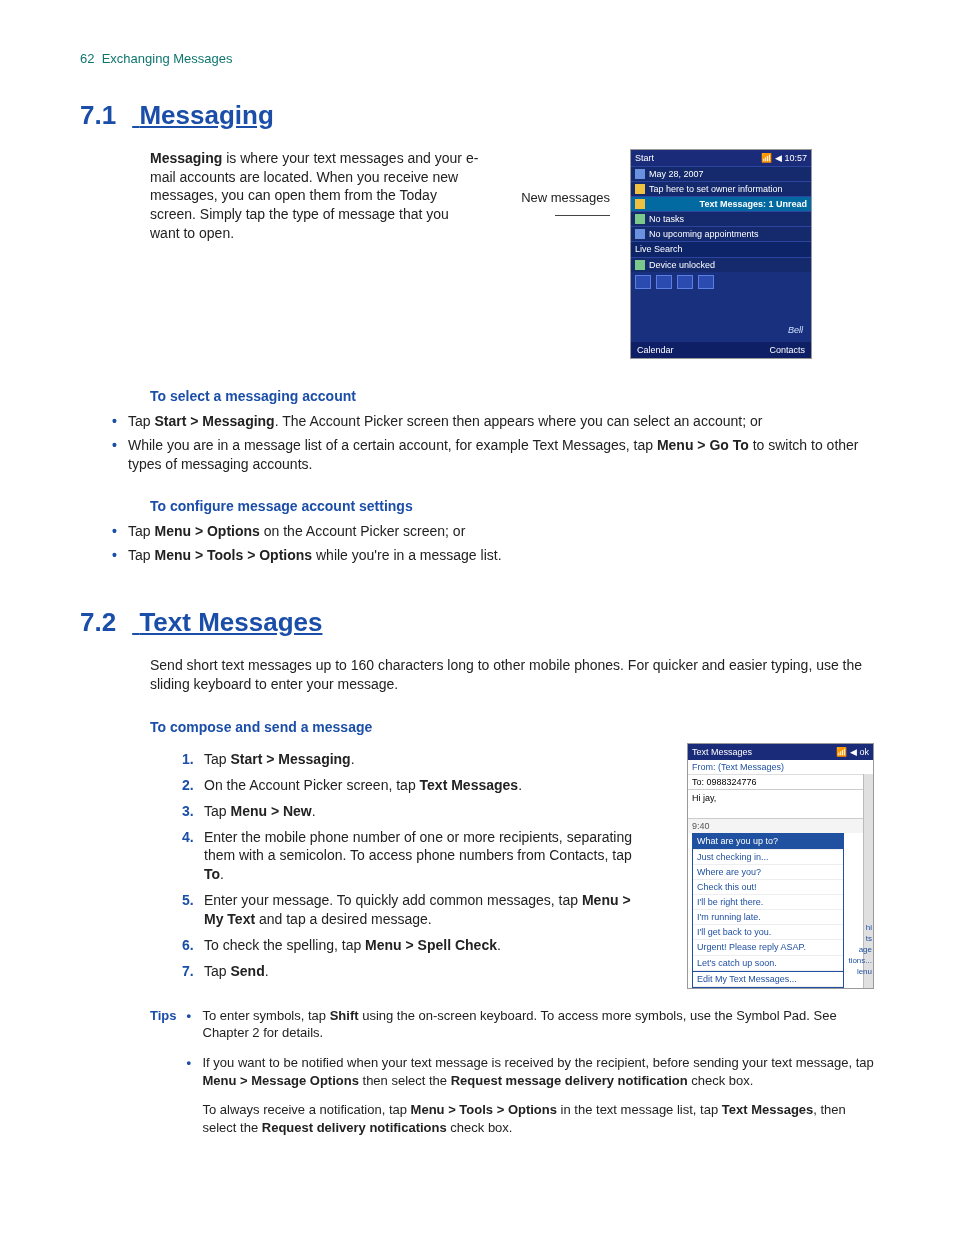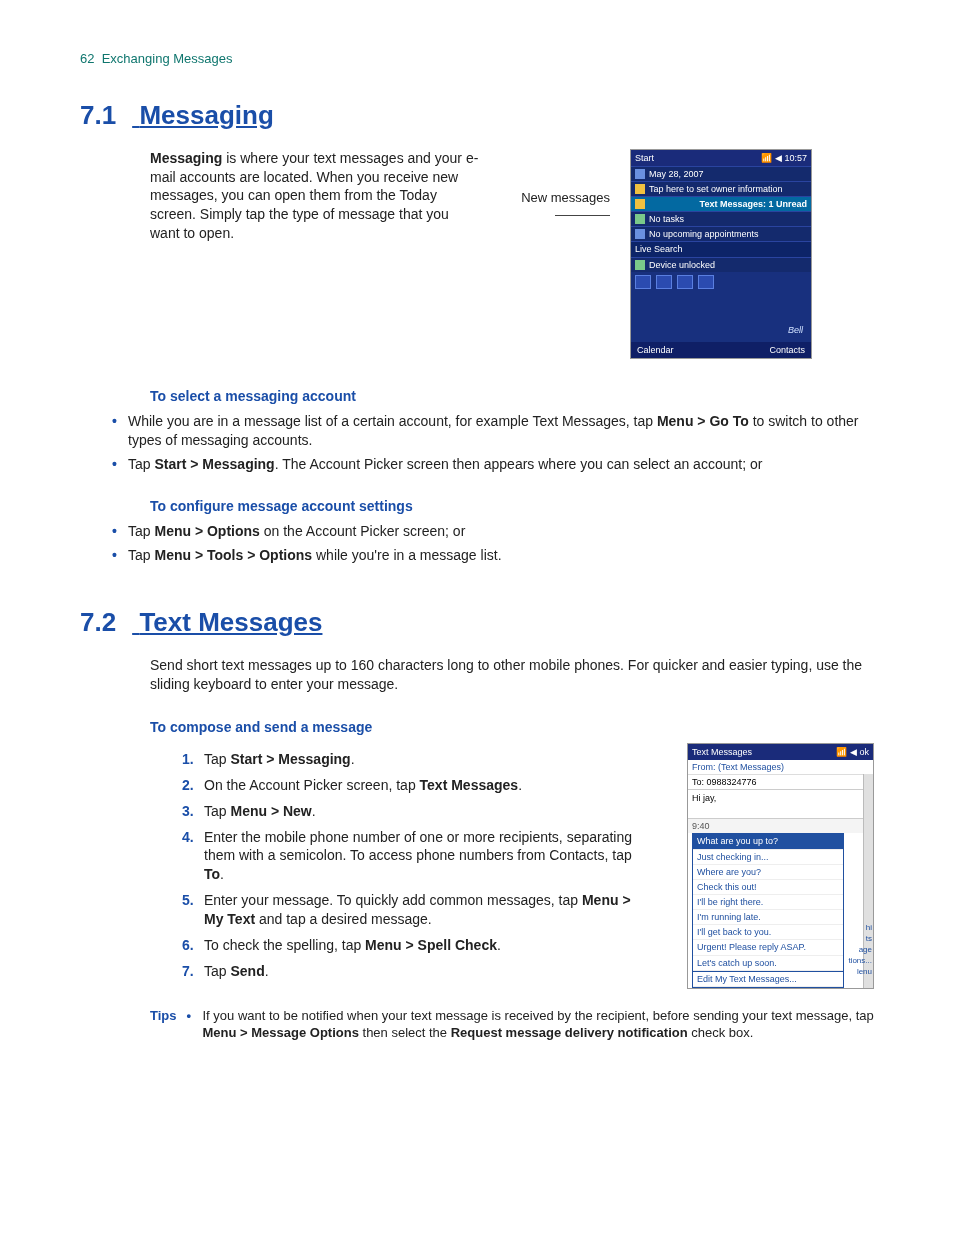--- a/index.html
+++ b/index.html
@@ -135,22 +135,22 @@
     </div>
     <div class="phone-soft">
       <span>Calendar</span>
       <span>Contacts</span>
     </div>
   </div>
 </div>
 
 <div class="heading-blue">To select a messaging account</div>
 <ul class="bullets section-body">
+    <li>Tap <b>Start &gt; Messaging</b>. The Account Picker screen then appears where you can select an account; or</li>
     <li>While you are in a message list of a certain account, for example Text Messages, tap <b>Menu &gt; Go To</b> to switch to other types of messaging accounts.</li>
-    <li>Tap <b>Start &gt; Messaging</b>. The Account Picker screen then appears where you can select an account; or</li>
   </ul>
 
 <div class="heading-blue">To configure message account settings</div>
 <ul class="bullets section-body">
     <li>Tap <b>Menu &gt; Options</b> on the Account Picker screen; or</li>
     <li>Tap <b>Menu &gt; Tools &gt; Options</b> while you're in a message list.</li>
   </ul>
 
 <h1 style="margin-top:40px;">
   <span class="secnum">7.2</span>
@@ -205,16 +205,18 @@
           </div>
       </div>
     </div>
   </div>
 </div>
 
 <div class="tips">
   <div class="label">Tips</div>
   <div style="flex:1">
     <ul>
+        <li>To enter symbols, tap <b>Shift</b> using the on-screen keyboard. To access more symbols, use the Symbol Pad. See Chapter 2 for details.</li>
         <li>If you want to be notified when your text message is received by the recipient, before sending your text message, tap <b>Menu &gt; Message Options</b> then select the <b>Request message delivery notification</b> check box.</li>
       </ul>
+    <div class="follow">To always receive a notification, tap <b>Menu &gt; Tools &gt; Options</b> in the text message list, tap <b>Text Messages</b>, then select the <b>Request delivery notifications</b> check box.</div>
   </div>
 </div>
 
 </body></html>

